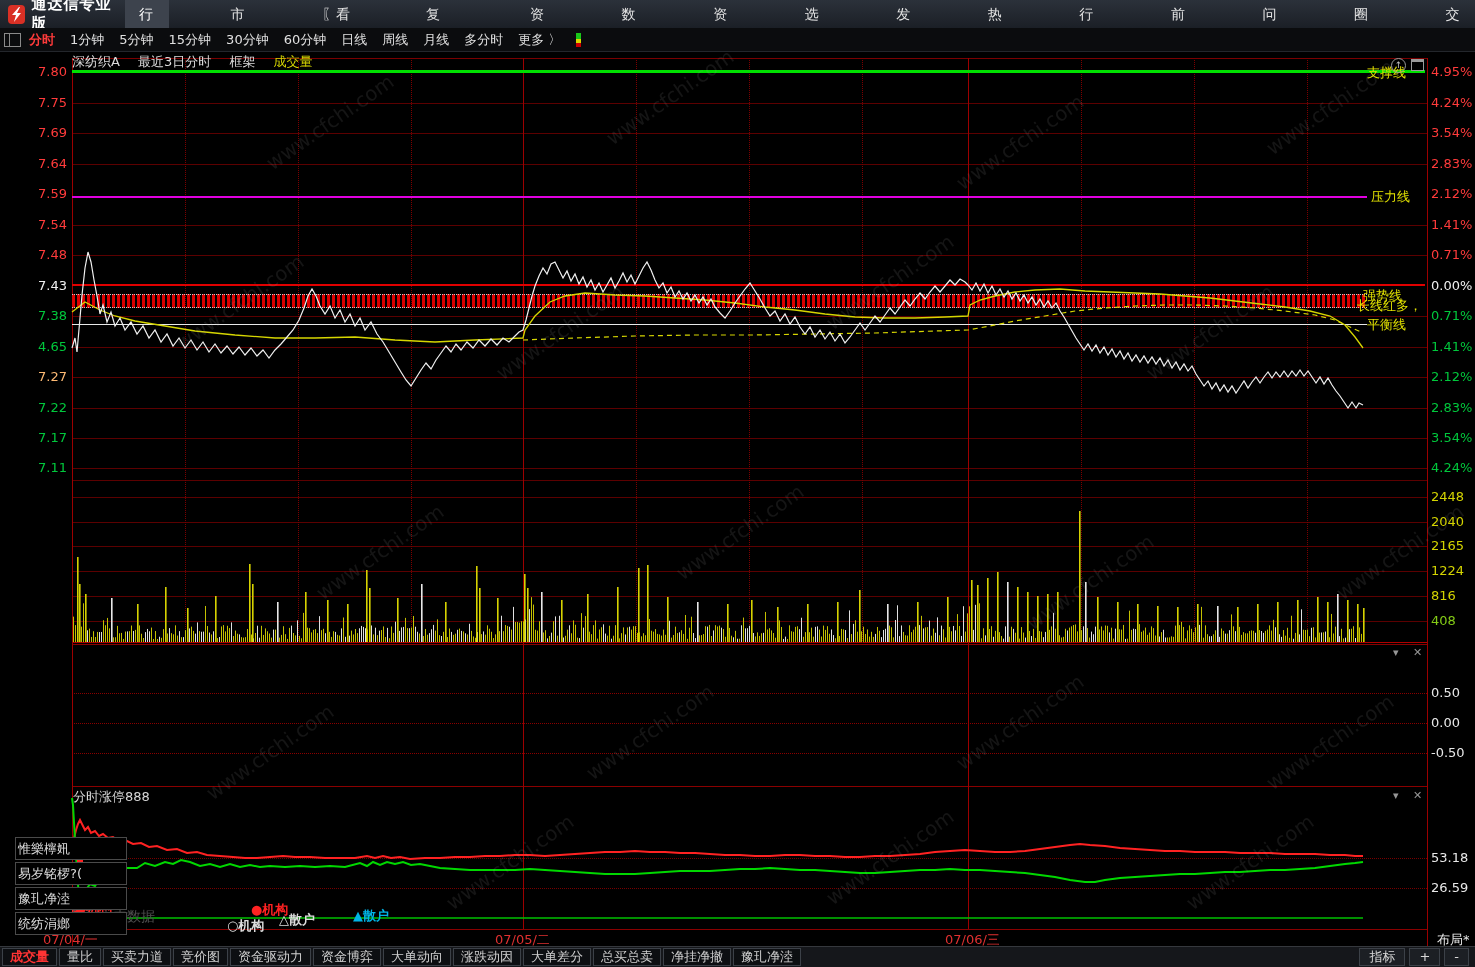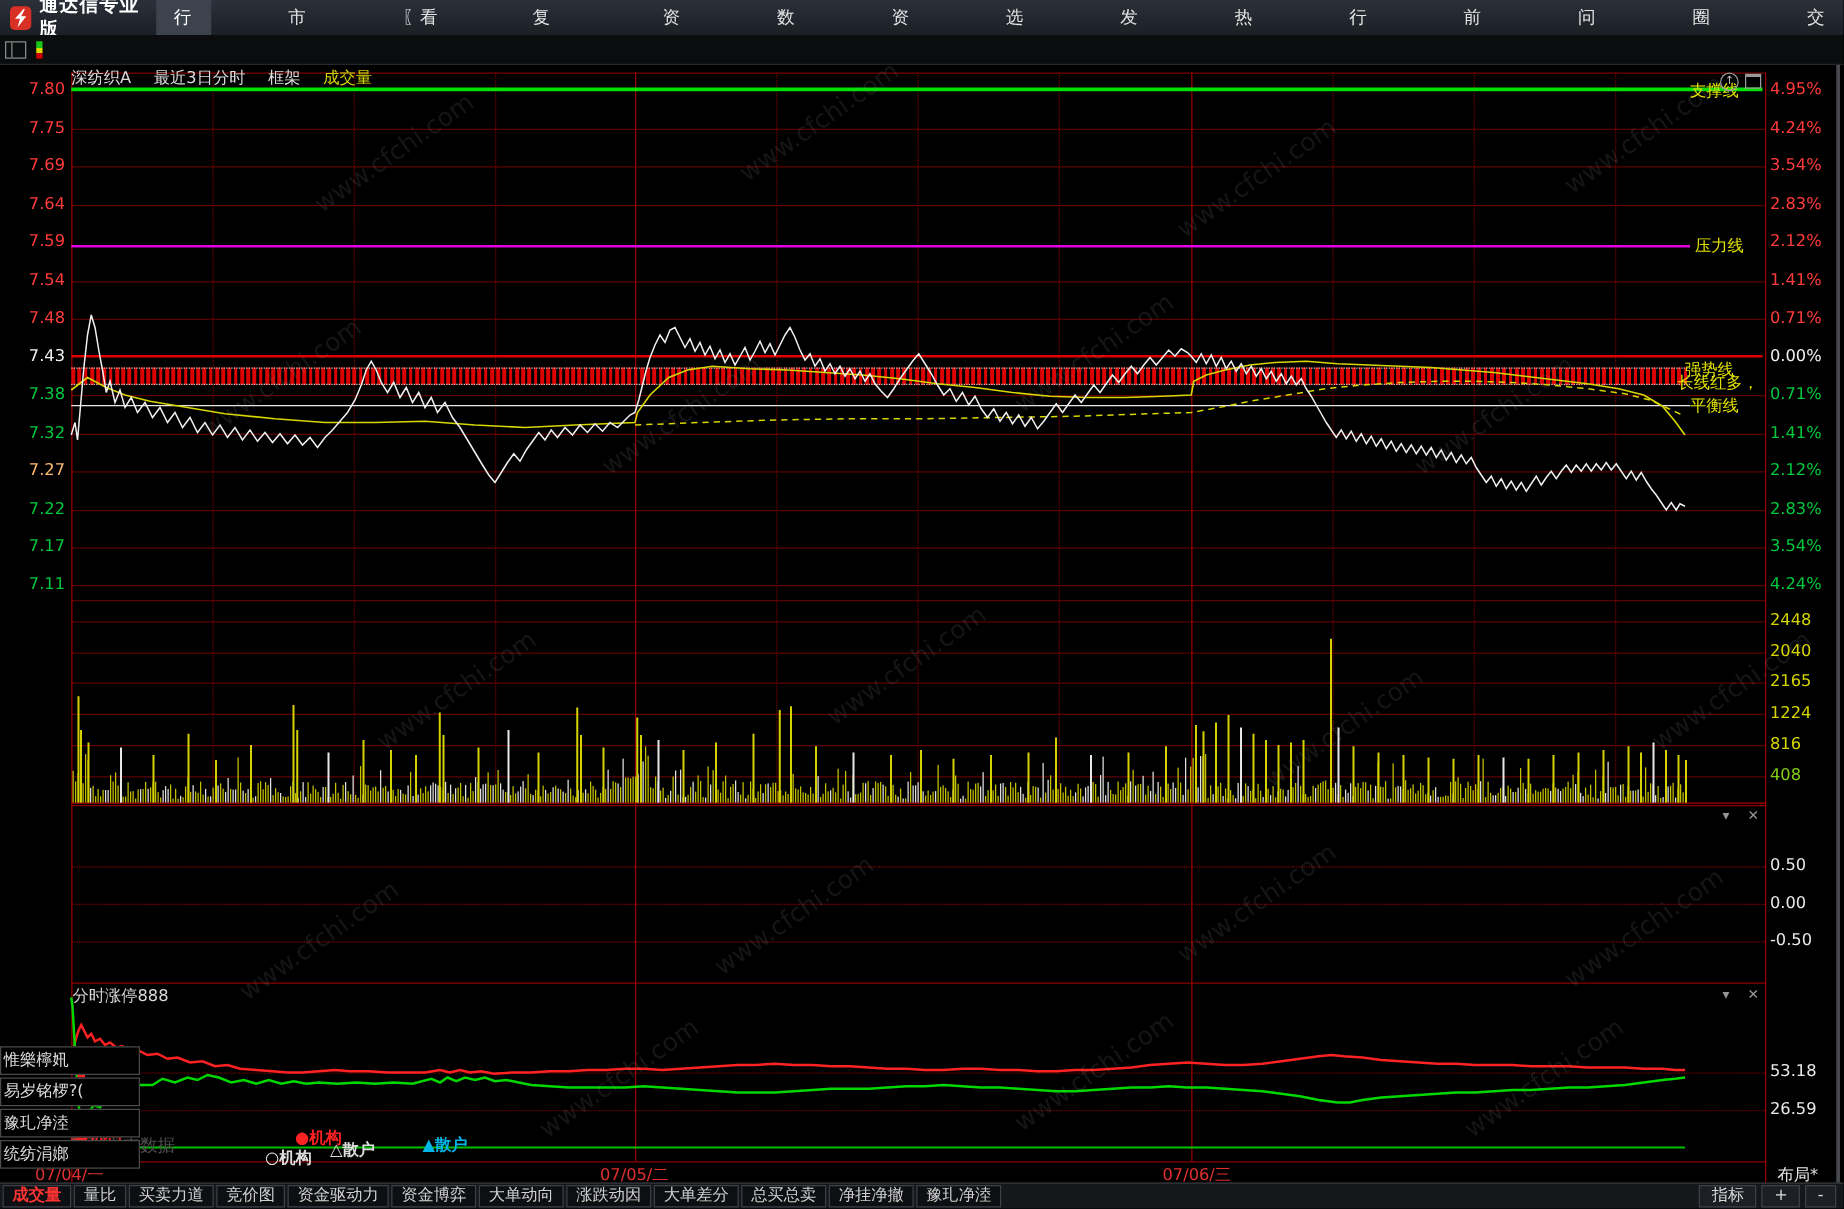--- a/index.html
+++ b/index.html
@@ -22,21 +22,21 @@
   .pb-icon:after{content:"";position:absolute;left:4px;top:0;bottom:0;width:1px;background:#8a8a8a;}
   .period-items{display:flex;align-items:center;}
   .period-item{color:#e0e0e0;font-size:13px;margin-right:15px;cursor:default;white-space:nowrap;}
   .period-item.active{color:#ff3b3b;font-weight:bold;}
   .tb-right{margin-left:auto;display:flex;align-items:center;}
   .tb-btn{background:#23272e;border:1px solid #474d56;border-radius:3px;color:#d8d8d8;
           font-size:13px;padding:0 9px;margin-right:6px;height:18px;line-height:18px;cursor:default;white-space:nowrap;}
   .mini-ind{width:5px;height:14px;margin-right:2px;
             background:linear-gradient(#19c719 0 40%,#d8d800 40% 70%,#c00 70%);}
   
-  .chart{position:absolute;inset:0;z-index:1;}
+  .chart{position:absolute;inset:0;z-index:1;margin-left:15px;}
   .hdr{position:absolute;left:57px;top:53px;z-index:6;font-size:13px;color:#dcdcdc;}
   .hdr span{margin-right:14px;}
   .hdr .yellow{color:#d8d800;}
   .ax{position:absolute;font-size:13px;z-index:6;}
   .l-ax{left:0;width:52px;text-align:right;}
   .r-ax{left:1416px;}
   .grid-h{position:absolute;left:57px;width:1355px;height:1px;background:#5c0000;z-index:2;}
   .dot-h{position:absolute;left:57px;width:1355px;height:0;border-top:1px dotted #8a0000;z-index:2;}
   .grid-v{position:absolute;width:1px;background:#9c0000;z-index:2;}
   .grid-vd{position:absolute;width:0;border-left:1px dotted #7c0000;z-index:2;}
@@ -100,20 +100,33 @@
         <div class="menu-item">行业</div>
         <div class="menu-item">前沿</div>
         <div class="menu-item">问达</div>
         <div class="menu-item">圈子</div>
         <div class="menu-item">交易</div>
       </nav>
   </header>
 
   <div class="periodbar">
     <span class="pb-icon"></span>
+    <div class="period-items" id="period-items">
+        <div class="period-item active">分时</div>
+        <div class="period-item">1分钟</div>
+        <div class="period-item">5分钟</div>
+        <div class="period-item">15分钟</div>
+        <div class="period-item">30分钟</div>
+        <div class="period-item">60分钟</div>
+        <div class="period-item">日线</div>
+        <div class="period-item">周线</div>
+        <div class="period-item">月线</div>
+        <div class="period-item">多分时</div>
+        <div class="period-item">更多 〉</div>
+      </div>
     <span class="mini-ind"></span>
   </div>
 
   <div class="chart" id="chart">
     <div class="hdr">
       <span>深纺织A</span>
       <span>最近3日分时</span>
       <span>框架</span>
       <span class="yellow">成交量</span>
     </div>
@@ -161,21 +174,21 @@
       <div class="lbox" style="top: 912px;">统纺涓嫏</div>
       <div class="ax l-ax" style="top: 64px; color: rgb(255, 59, 59);">7.80</div>
       <div class="ax l-ax" style="top: 94.5px; color: rgb(255, 59, 59);">7.75</div>
       <div class="ax l-ax" style="top: 125px; color: rgb(255, 59, 59);">7.69</div>
       <div class="ax l-ax" style="top: 155.5px; color: rgb(255, 59, 59);">7.64</div>
       <div class="ax l-ax" style="top: 186px; color: rgb(255, 59, 59);">7.59</div>
       <div class="ax l-ax" style="top: 216.5px; color: rgb(255, 59, 59);">7.54</div>
       <div class="ax l-ax" style="top: 247px; color: rgb(255, 59, 59);">7.48</div>
       <div class="ax l-ax" style="top: 277.5px; color: rgb(240, 240, 240);">7.43</div>
       <div class="ax l-ax" style="top: 308px; color: rgb(0, 200, 60);">7.38</div>
-      <div class="ax l-ax" style="top: 338.5px; color: rgb(0, 200, 60);">7.32</div>
+      <div class="ax l-ax" style="top: 338.5px; color: rgb(0, 200, 60);">4.65</div>
       <div class="ax l-ax" style="top: 369px; color: #fdba74;">7.27</div>
       <div class="ax l-ax" style="top: 399.5px; color: rgb(0, 200, 60);">7.22</div>
       <div class="ax l-ax" style="top: 430px; color: rgb(0, 200, 60);">7.17</div>
       <div class="ax l-ax" style="top: 460px; color: rgb(0, 200, 60);">7.11</div>
       <div class="ax r-ax" style="top: 64px; color: rgb(255, 59, 59);">4.95%</div>
       <div class="ax r-ax" style="top: 94.5px; color: rgb(255, 59, 59);">4.24%</div>
       <div class="ax r-ax" style="top: 125px; color: rgb(255, 59, 59);">3.54%</div>
       <div class="ax r-ax" style="top: 155.5px; color: rgb(255, 59, 59);">2.83%</div>
       <div class="ax r-ax" style="top: 186px; color: rgb(255, 59, 59);">2.12%</div>
       <div class="ax r-ax" style="top: 216.5px; color: rgb(255, 59, 59);">1.41%</div>

